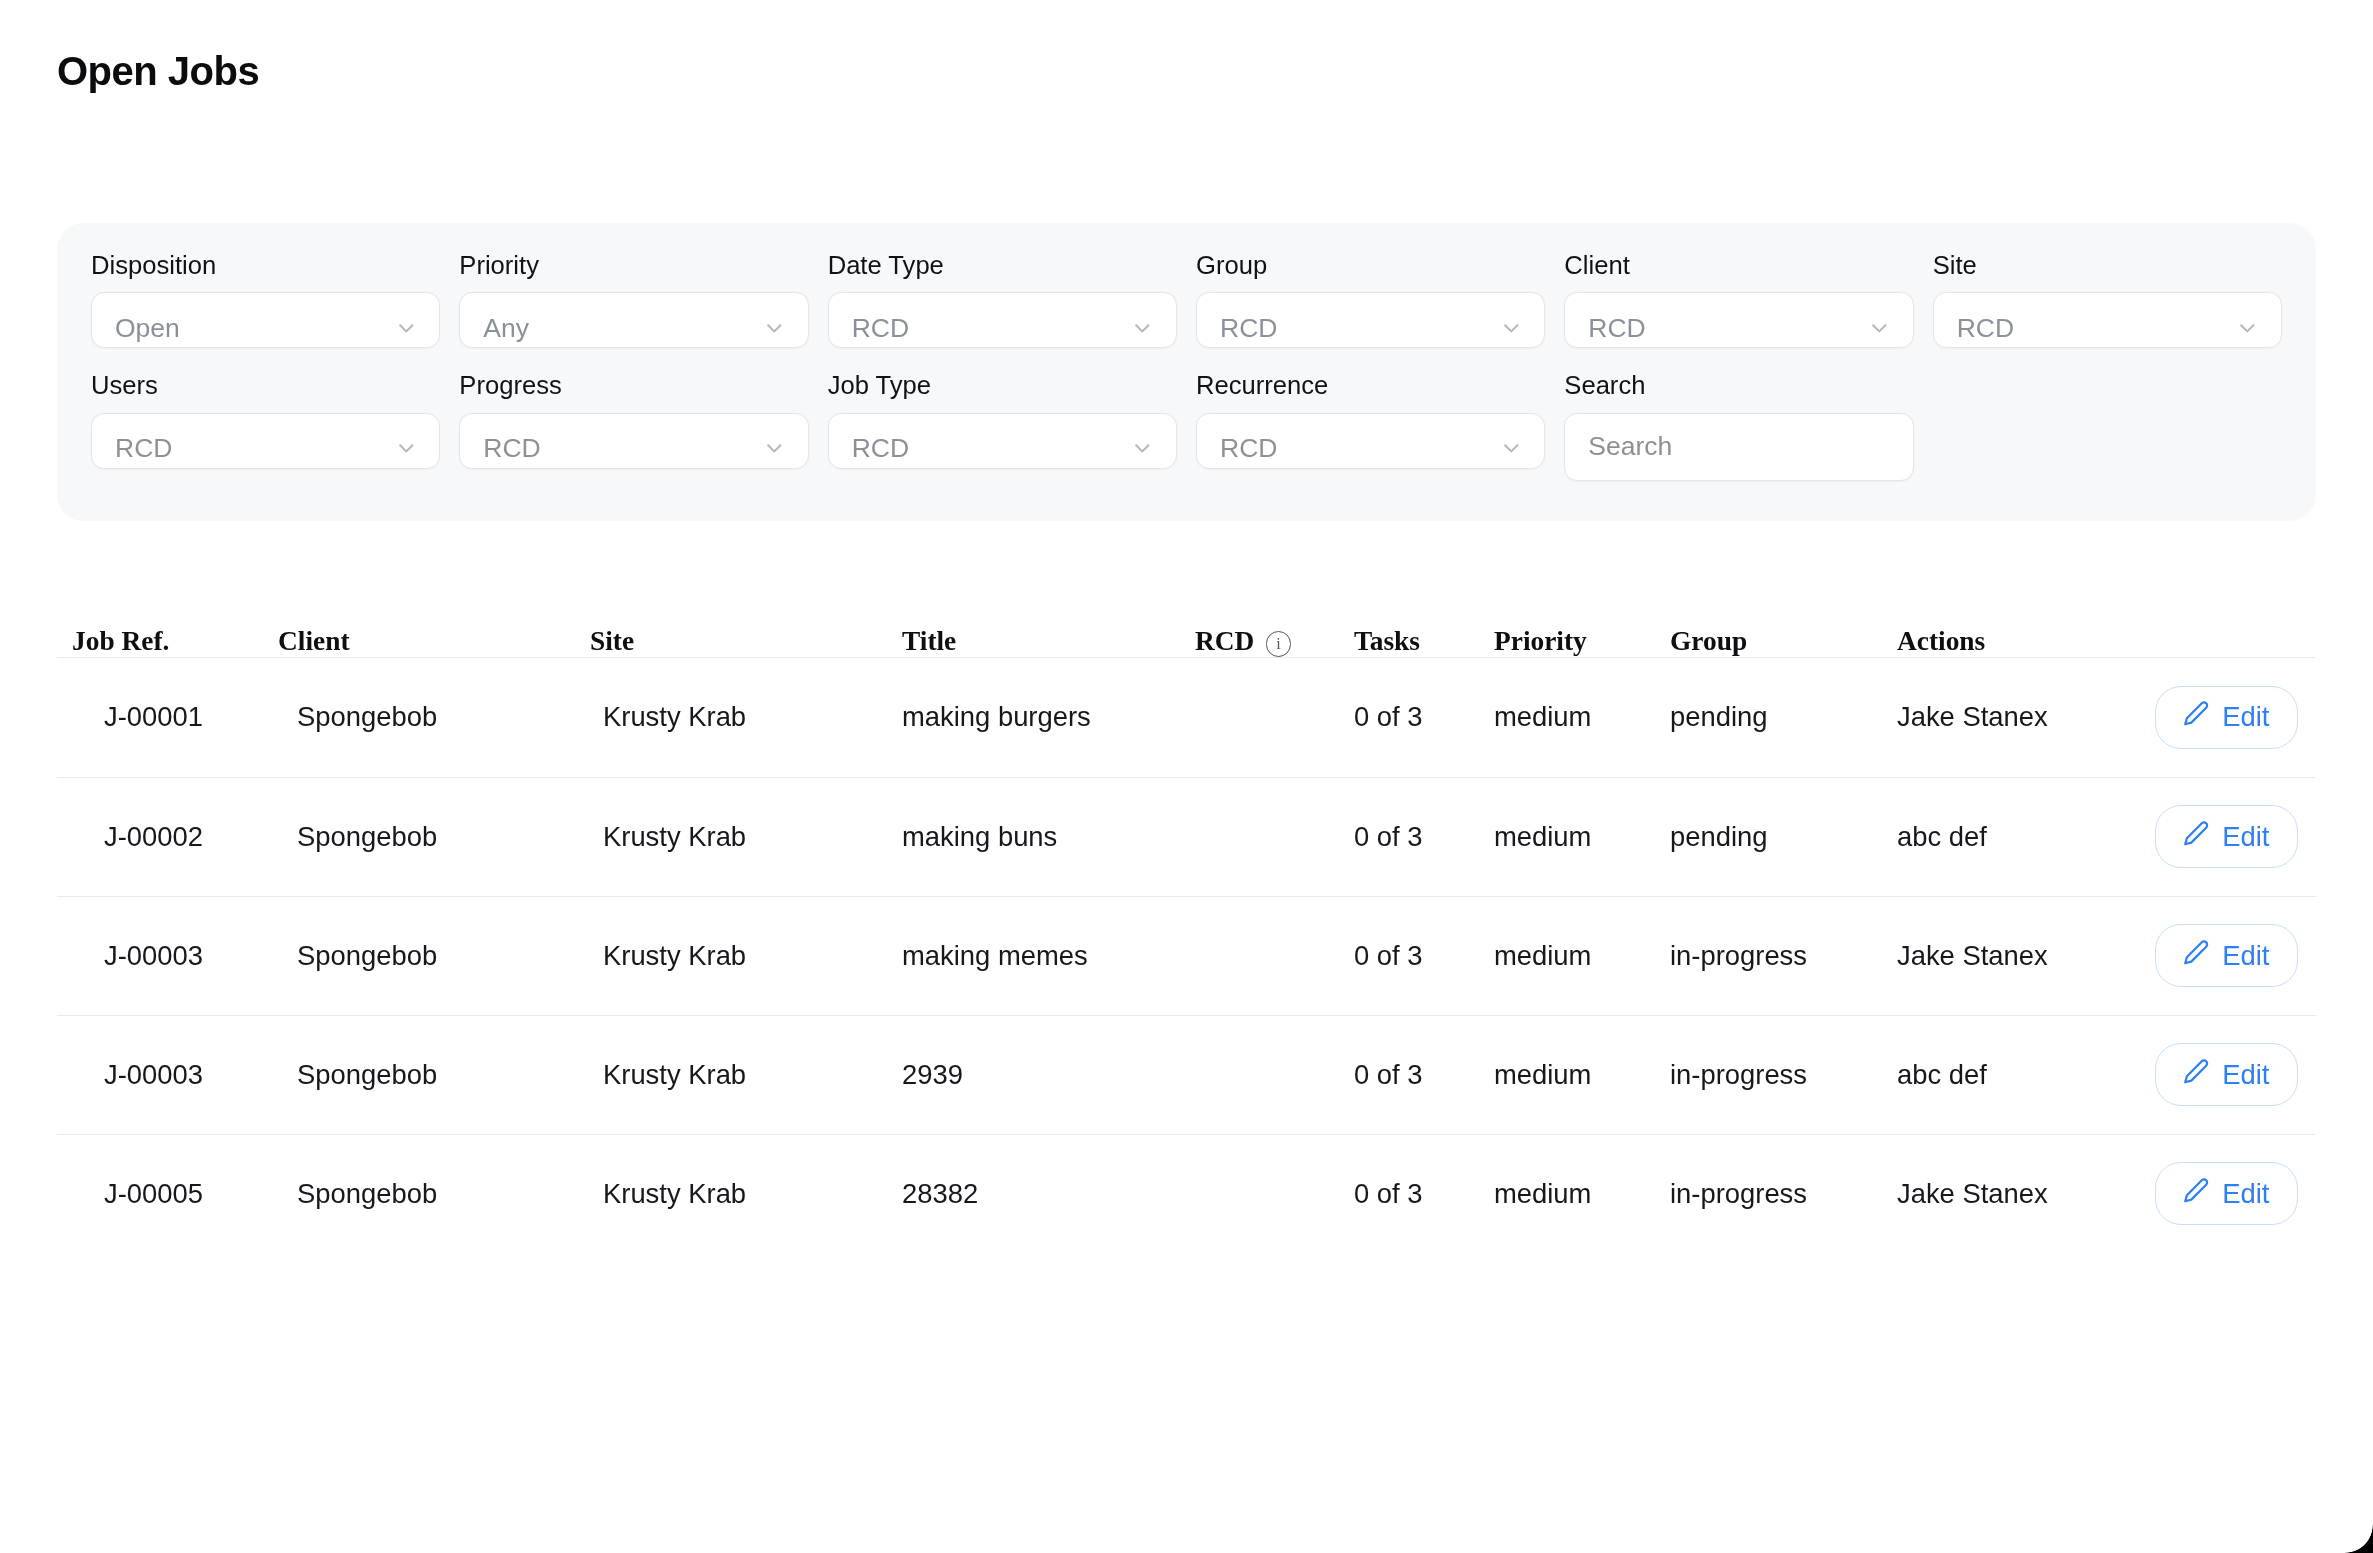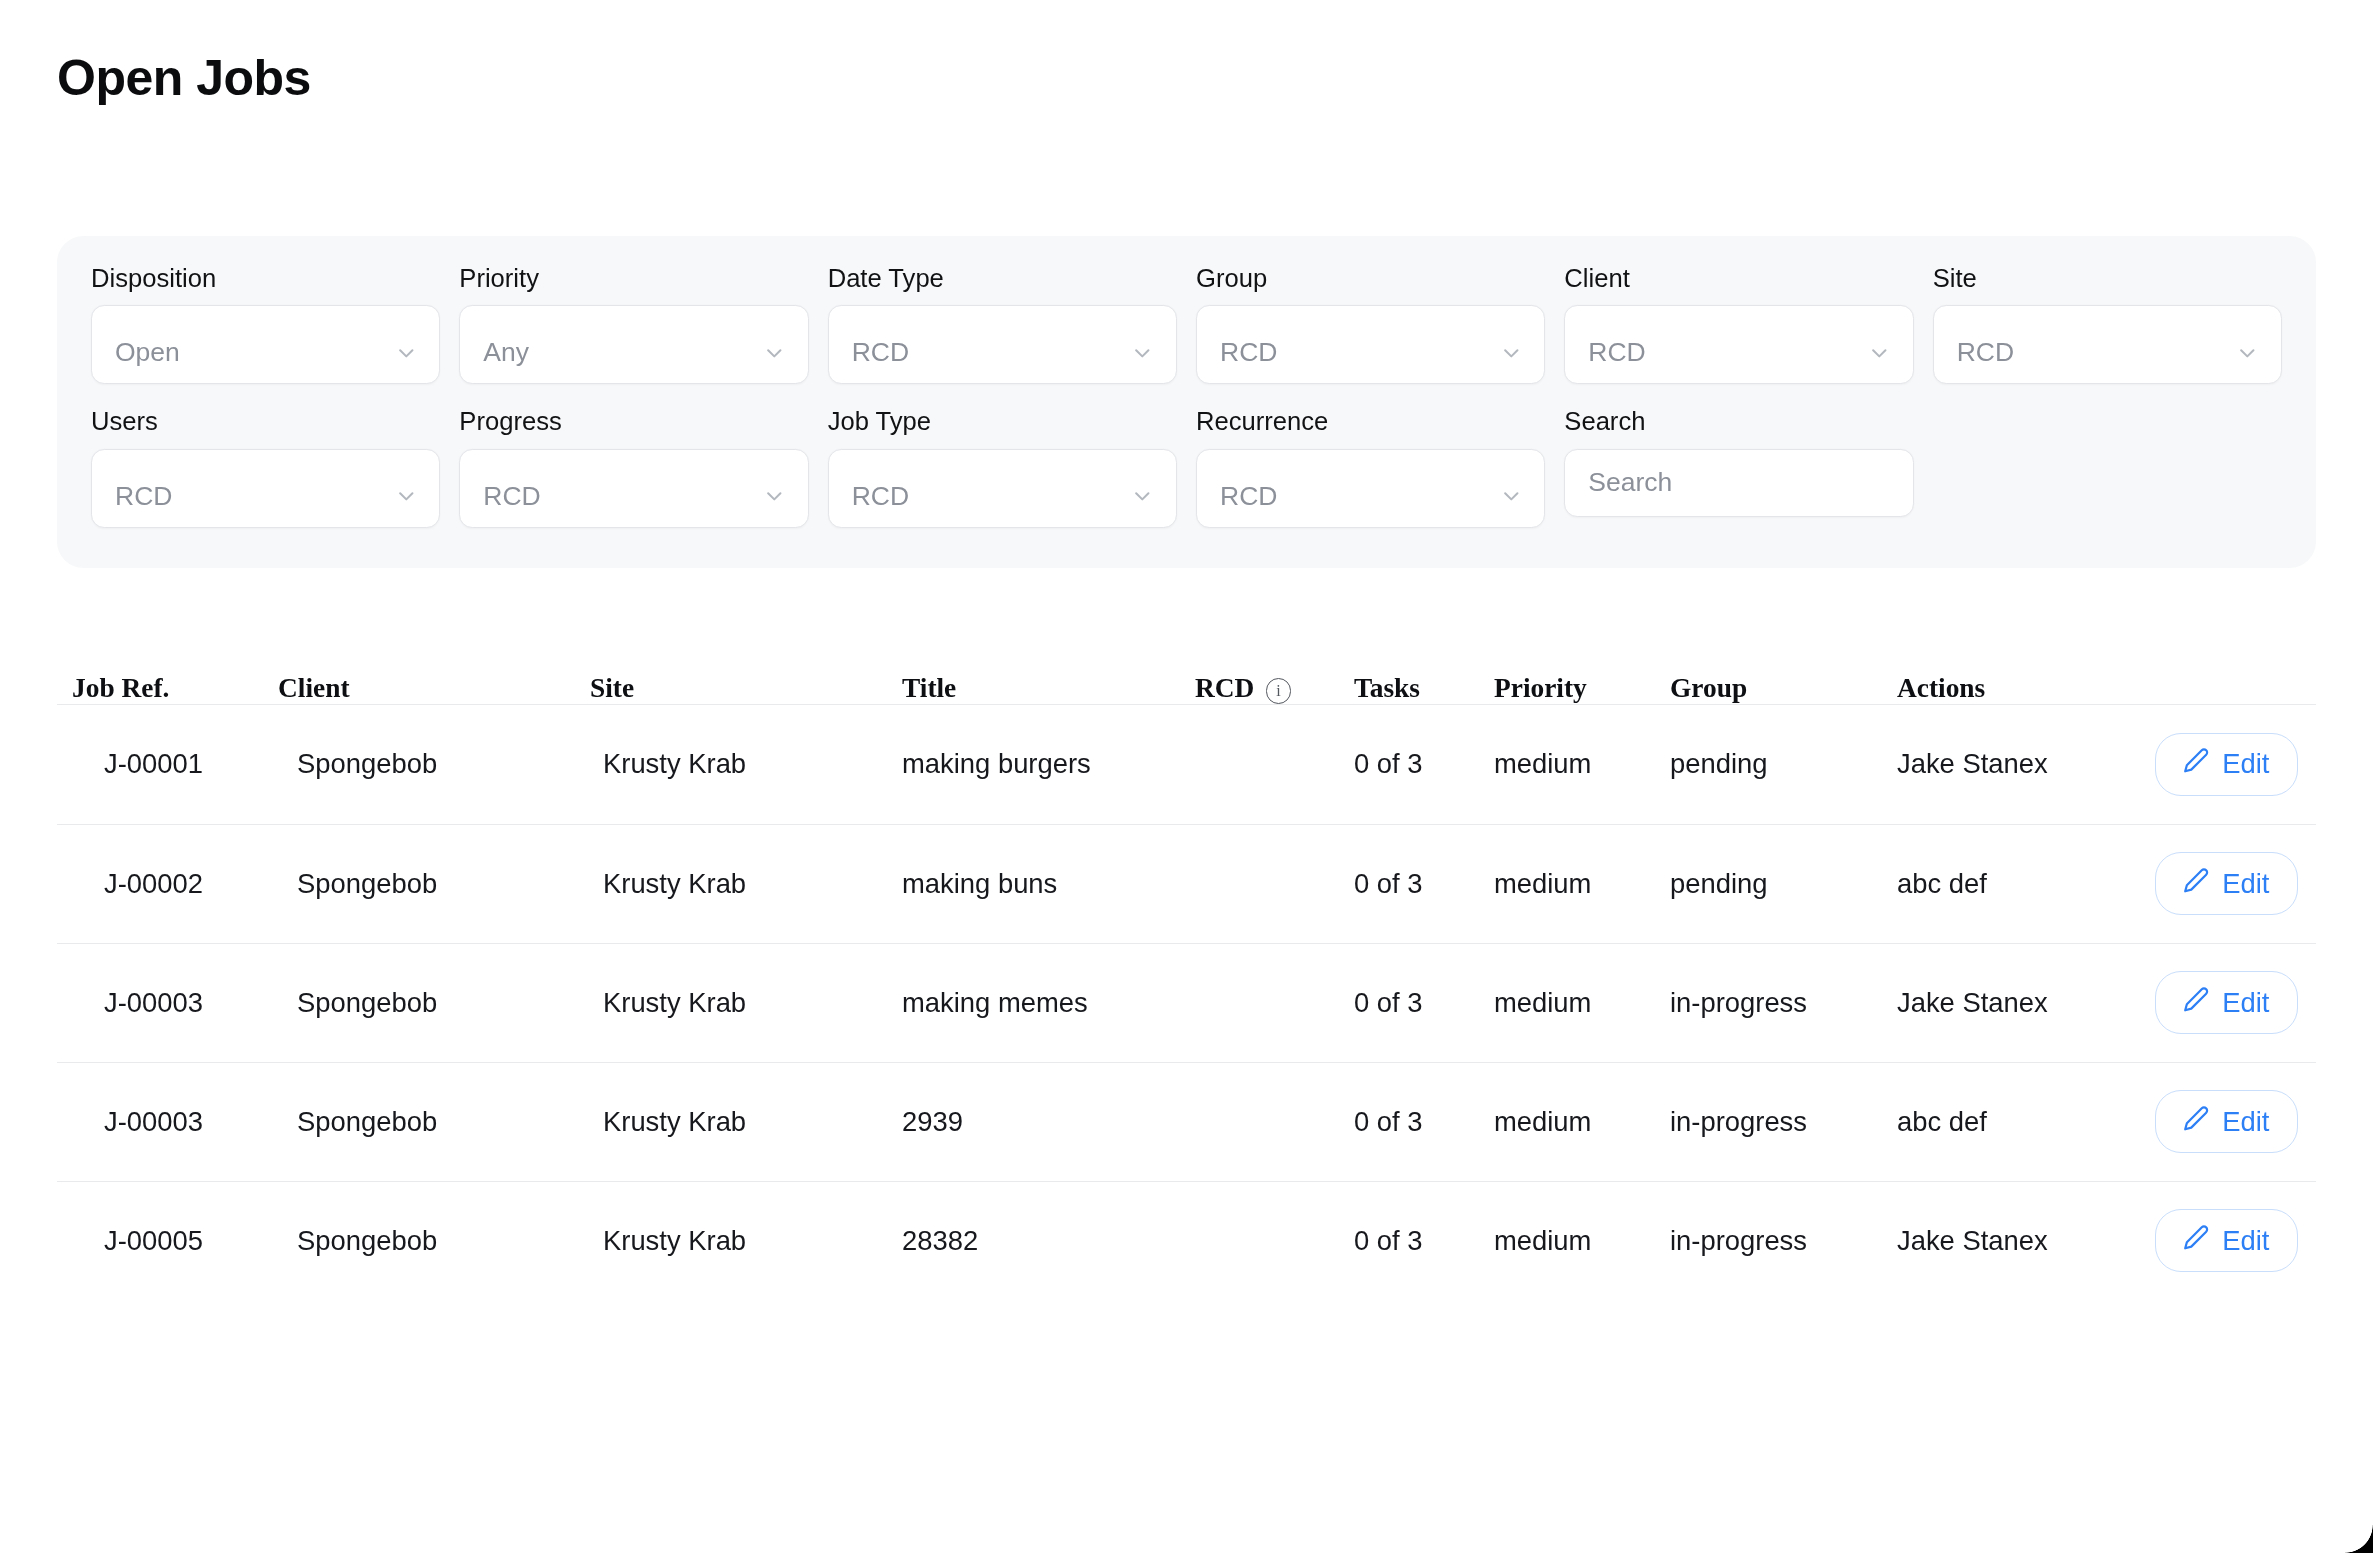--- a/index.html
+++ b/index.html
@@ -2,34 +2,34 @@
 <html style="font-size:15px"><head>
 <meta charset="utf-8">
 <style>
   * { margin:0; padding:0; box-sizing:border-box; }
   html,body { width:2373px; height:1554px; background:#ffffff; overflow:hidden;
               font-family:"Liberation Sans","DejaVu Sans",sans-serif; color:#15171b; }
   .page { position:relative; width:2373px; height:1554px; padding:0 57px; }
 
   
   .topbar { display:flex; align-items:center; justify-content:space-between; padding-top:49px; }
-  .page-title { font-size:50px; font-weight:700; color:#0b0c0e; letter-spacing:-0.5px; }
+  .page-title { font-size:40px; font-weight:700; color:#0b0c0e; letter-spacing:-0.5px; }
   .topbar-actions { display:flex; gap:17px; }
   .btn { display:inline-flex; align-items:center; gap:13.2px; height:70px; border:none;
          border-radius:14px; font-size:28px; font-family:inherit; cursor:pointer; }
   .btn-secondary { background:#eef1f7; color:#2d7ff6; padding:0 30px; }
   .btn-primary   { background:#1d87f7; color:#ffffff; padding:0 32px; }
   .btn-primary .plus { font-size:36px; font-weight:400; line-height:1; margin-top:-3.8px; }
   .btn svg { display:block; }
 
   
   .filters-panel { margin-top:129px; background:#f7f8f9; border-radius:26.5px; padding:28px 34px 40px; }
   .filters-grid { display:grid; grid-template-columns:repeat(6,1fr); column-gap:19px; row-gap:23px; }
   .filter-label { display:block; font-size:25.6px; font-weight:500; color:#101214; margin-bottom:12.3px; }
-  .select-box { display:flex; align-items:center; justify-content:space-between; height:79px;
+  .select-box { display:flex; align-items:center; justify-content:space-between; height:56px;
                 background:#ffffff; border:1.4px solid #e3e5e9; border-radius:13.2px; padding:16px 21px 0 23px;
                 cursor:pointer; box-shadow:0 0.9px 1.9px rgba(20,30,40,0.03); }
   .select-value { font-size:26.5px; color:#8b9099; }
   .chevron { display:flex; color:#b3b8bf; }
   .search-input { width:100%; height:68px; background:#ffffff; border:1.4px solid #e3e5e9; border-radius:13.2px;
                   padding:0 23px; font-size:26.5px; font-family:inherit; color:#15171b;
                   box-shadow:0 0.9px 1.9px rgba(20,30,40,0.03); outline:none; }
   .search-input::placeholder { color:#8b9099; }
 
   

